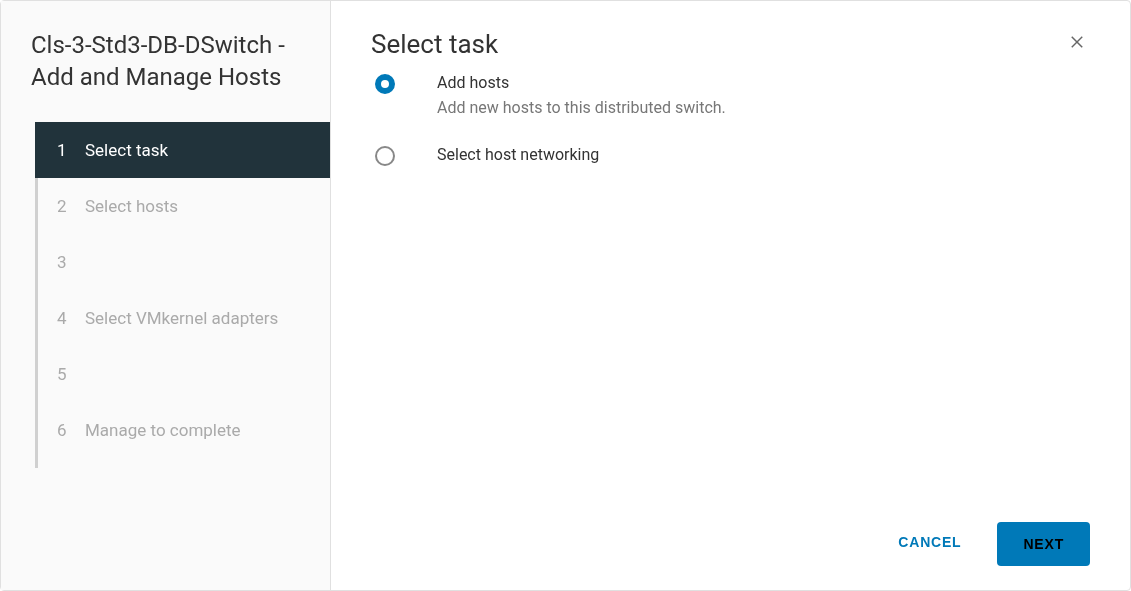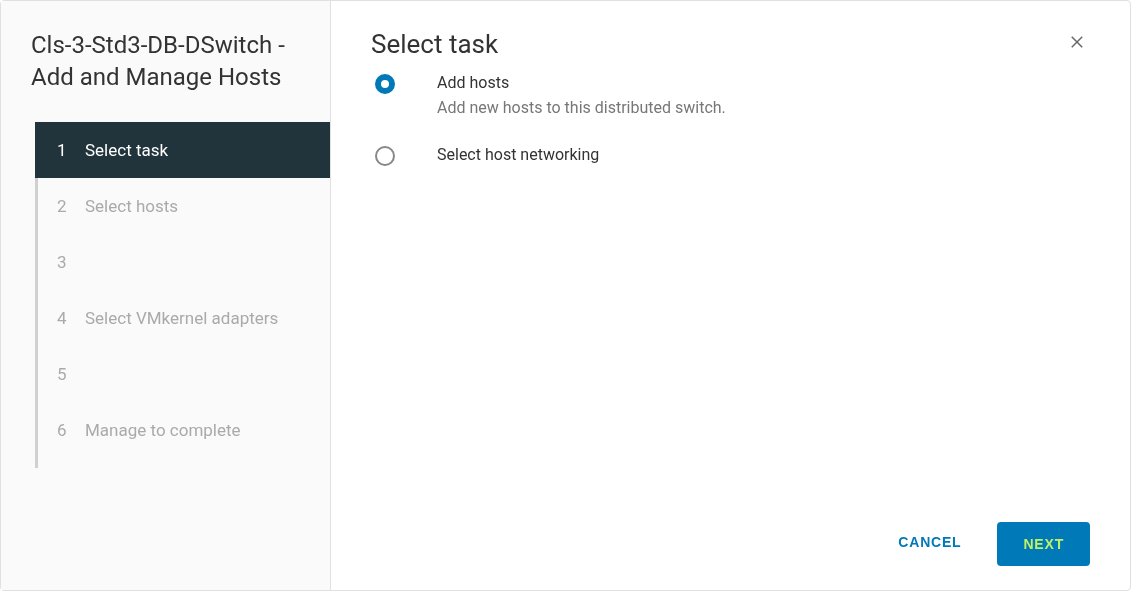--- a/index.html
+++ b/index.html
@@ -158,21 +158,21 @@
       color: #0079b8;
       font-size: 14px;
       font-weight: 600;
       letter-spacing: 0.8px;
       padding: 12px 18px;
       cursor: pointer;
     }
     .btn-next {
       background: #0079b8;
       border: none;
-      color: #bef264;
+      color: #000000;
       font-size: 14px;
       font-weight: 600;
       letter-spacing: 0.8px;
       padding: 14px 26px;
       border-radius: 4px;
       cursor: pointer;
     }
   </style>
 </head>
 <body>

